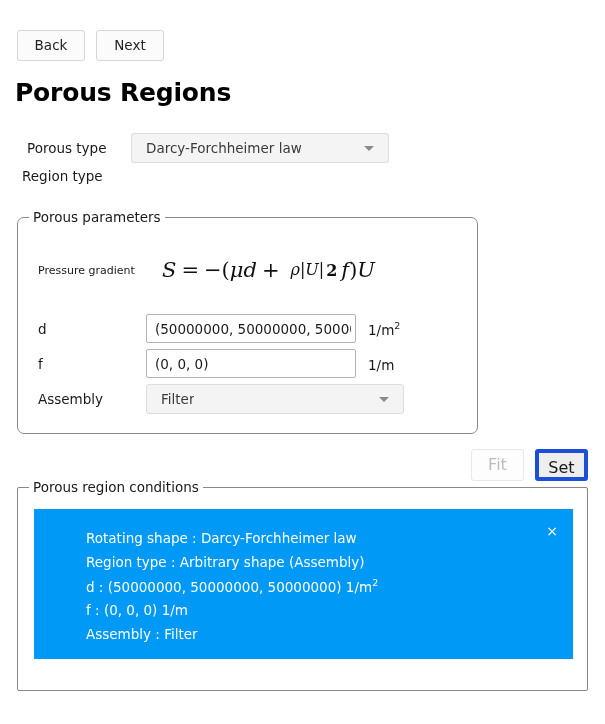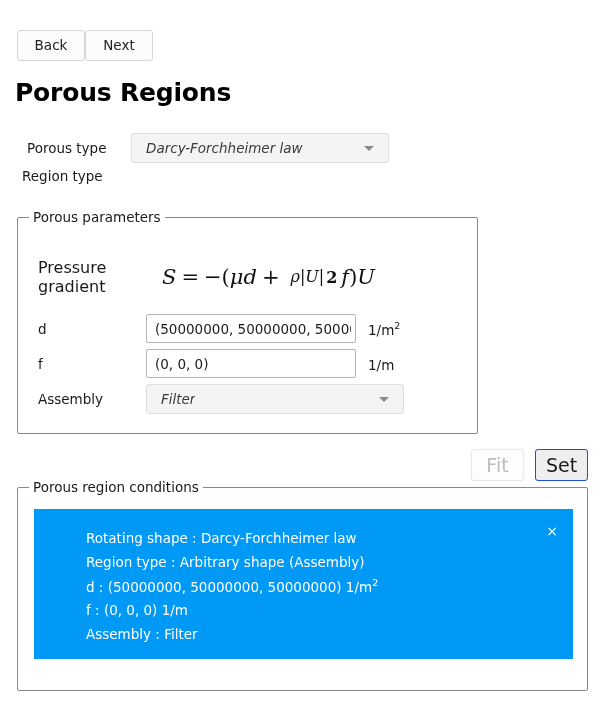--- a/index.html
+++ b/index.html
@@ -16,20 +16,21 @@
     overflow: hidden;
     position: relative;
   }
 
   
   .nav-row {
     position: absolute;
     left: 17px;
     top: 30px;
     display: flex;
+    gap: 11px;
   }
   .nav-btn {
     width: 68px;
     height: 31px;
     background: #fbfbfb;
     border: 1px solid #d6d6d6;
     border-radius: 3px;
     font-family: "DejaVu Sans", "Liberation Sans", sans-serif;
     font-size: 13.5px;
     color: #222;
@@ -70,21 +71,20 @@
   .combo {
     background: #f4f4f4;
     border: 1px solid #dddddd;
     border-radius: 3px;
     height: 30px;
     display: flex;
     align-items: center;
     position: relative;
     cursor: pointer;
     box-sizing: border-box;
-    font-style: italic;
   }
   .combo .combo-text {
     padding-left: 14px;
     font-size: 13.5px;
     color: #3a3a3a;
     white-space: nowrap;
     overflow: hidden;
   }
   .combo .arrow {
     position: absolute;
@@ -114,38 +114,39 @@
     padding: 0 4px;
     font-size: 13.5px;
     color: #1a1a1a;
     white-space: nowrap;
   }
   #params-fs {
     left: 17px;
     top: 217px;
     width: 461px;
     height: 217px;
+    border-radius: 7px;
   }
   #cond-fs {
     left: 17px;
     top: 487px;
     width: 571px;
     height: 204px;
   }
 
   
   .pg-row {
     position: absolute;
     left: 20px;
     top: 40px;
     display: flex;
     align-items: center;
   }
   .pg-label {
-    font-size: 16px;
+    font-size: 11px;
     color: #1a1a1a;
     width: 124px;
   }
   .eq {
     font-family: "DejaVu Serif", "Liberation Serif", serif;
     font-size: 21px;
     color: #101010;
     display: inline-flex;
     align-items: center;
     white-space: nowrap;
@@ -220,34 +221,34 @@
     right: 17px;
     top: 449px;
     display: flex;
     gap: 11px;
   }
   .act-btn {
     width: 53px;
     height: 32px;
     border-radius: 3px;
     font-family: "DejaVu Sans", "Liberation Sans", sans-serif;
-    font-size: 19px;
+    font-size: 16px;
     padding: 0;
     line-height: 30px;
     text-align: center;
   }
   .act-btn.disabled {
     background: #fdfdfd;
     border: 1px solid #e8e8e8;
     color: #bdbdbd;
     cursor: default;
   }
   .act-btn.enabled {
     background: #eeeeee;
-    border: 1px solid #1d4ed8;
+    border: 4px solid #1d4ed8;
     color: #1a1a1a;
     cursor: pointer;
   }
 
   
   .cond-card {
     position: absolute;
     left: 16px;
     top: 21px;
     width: 539px;

